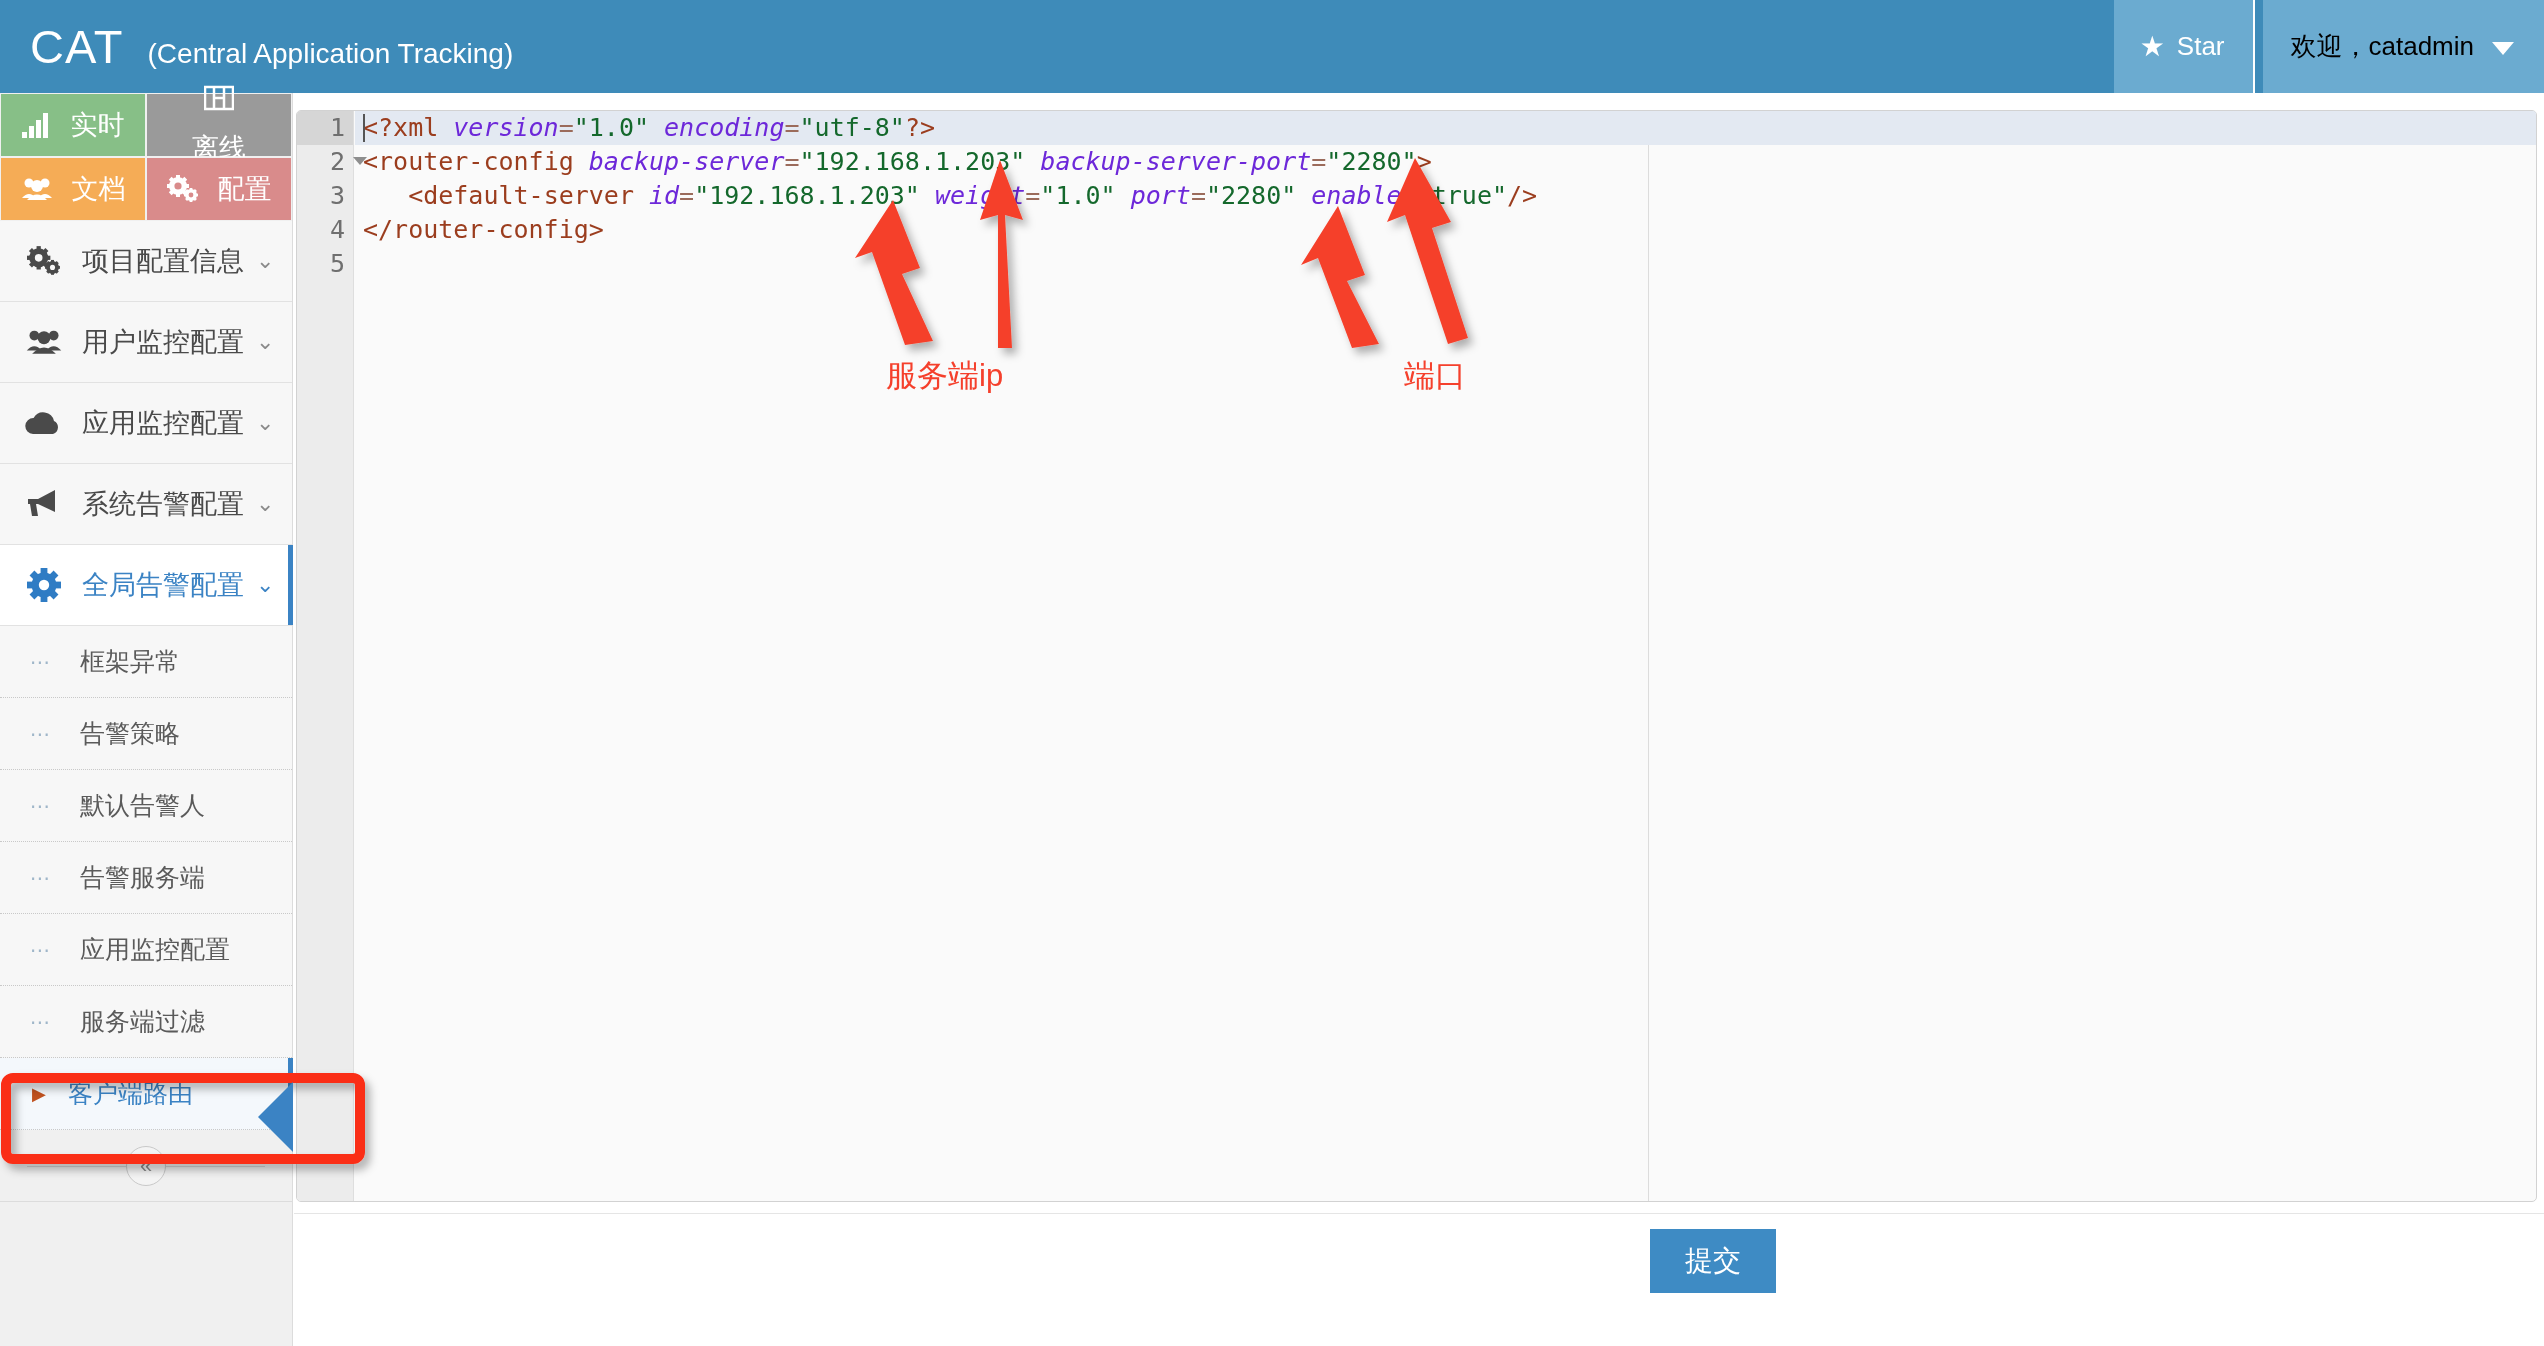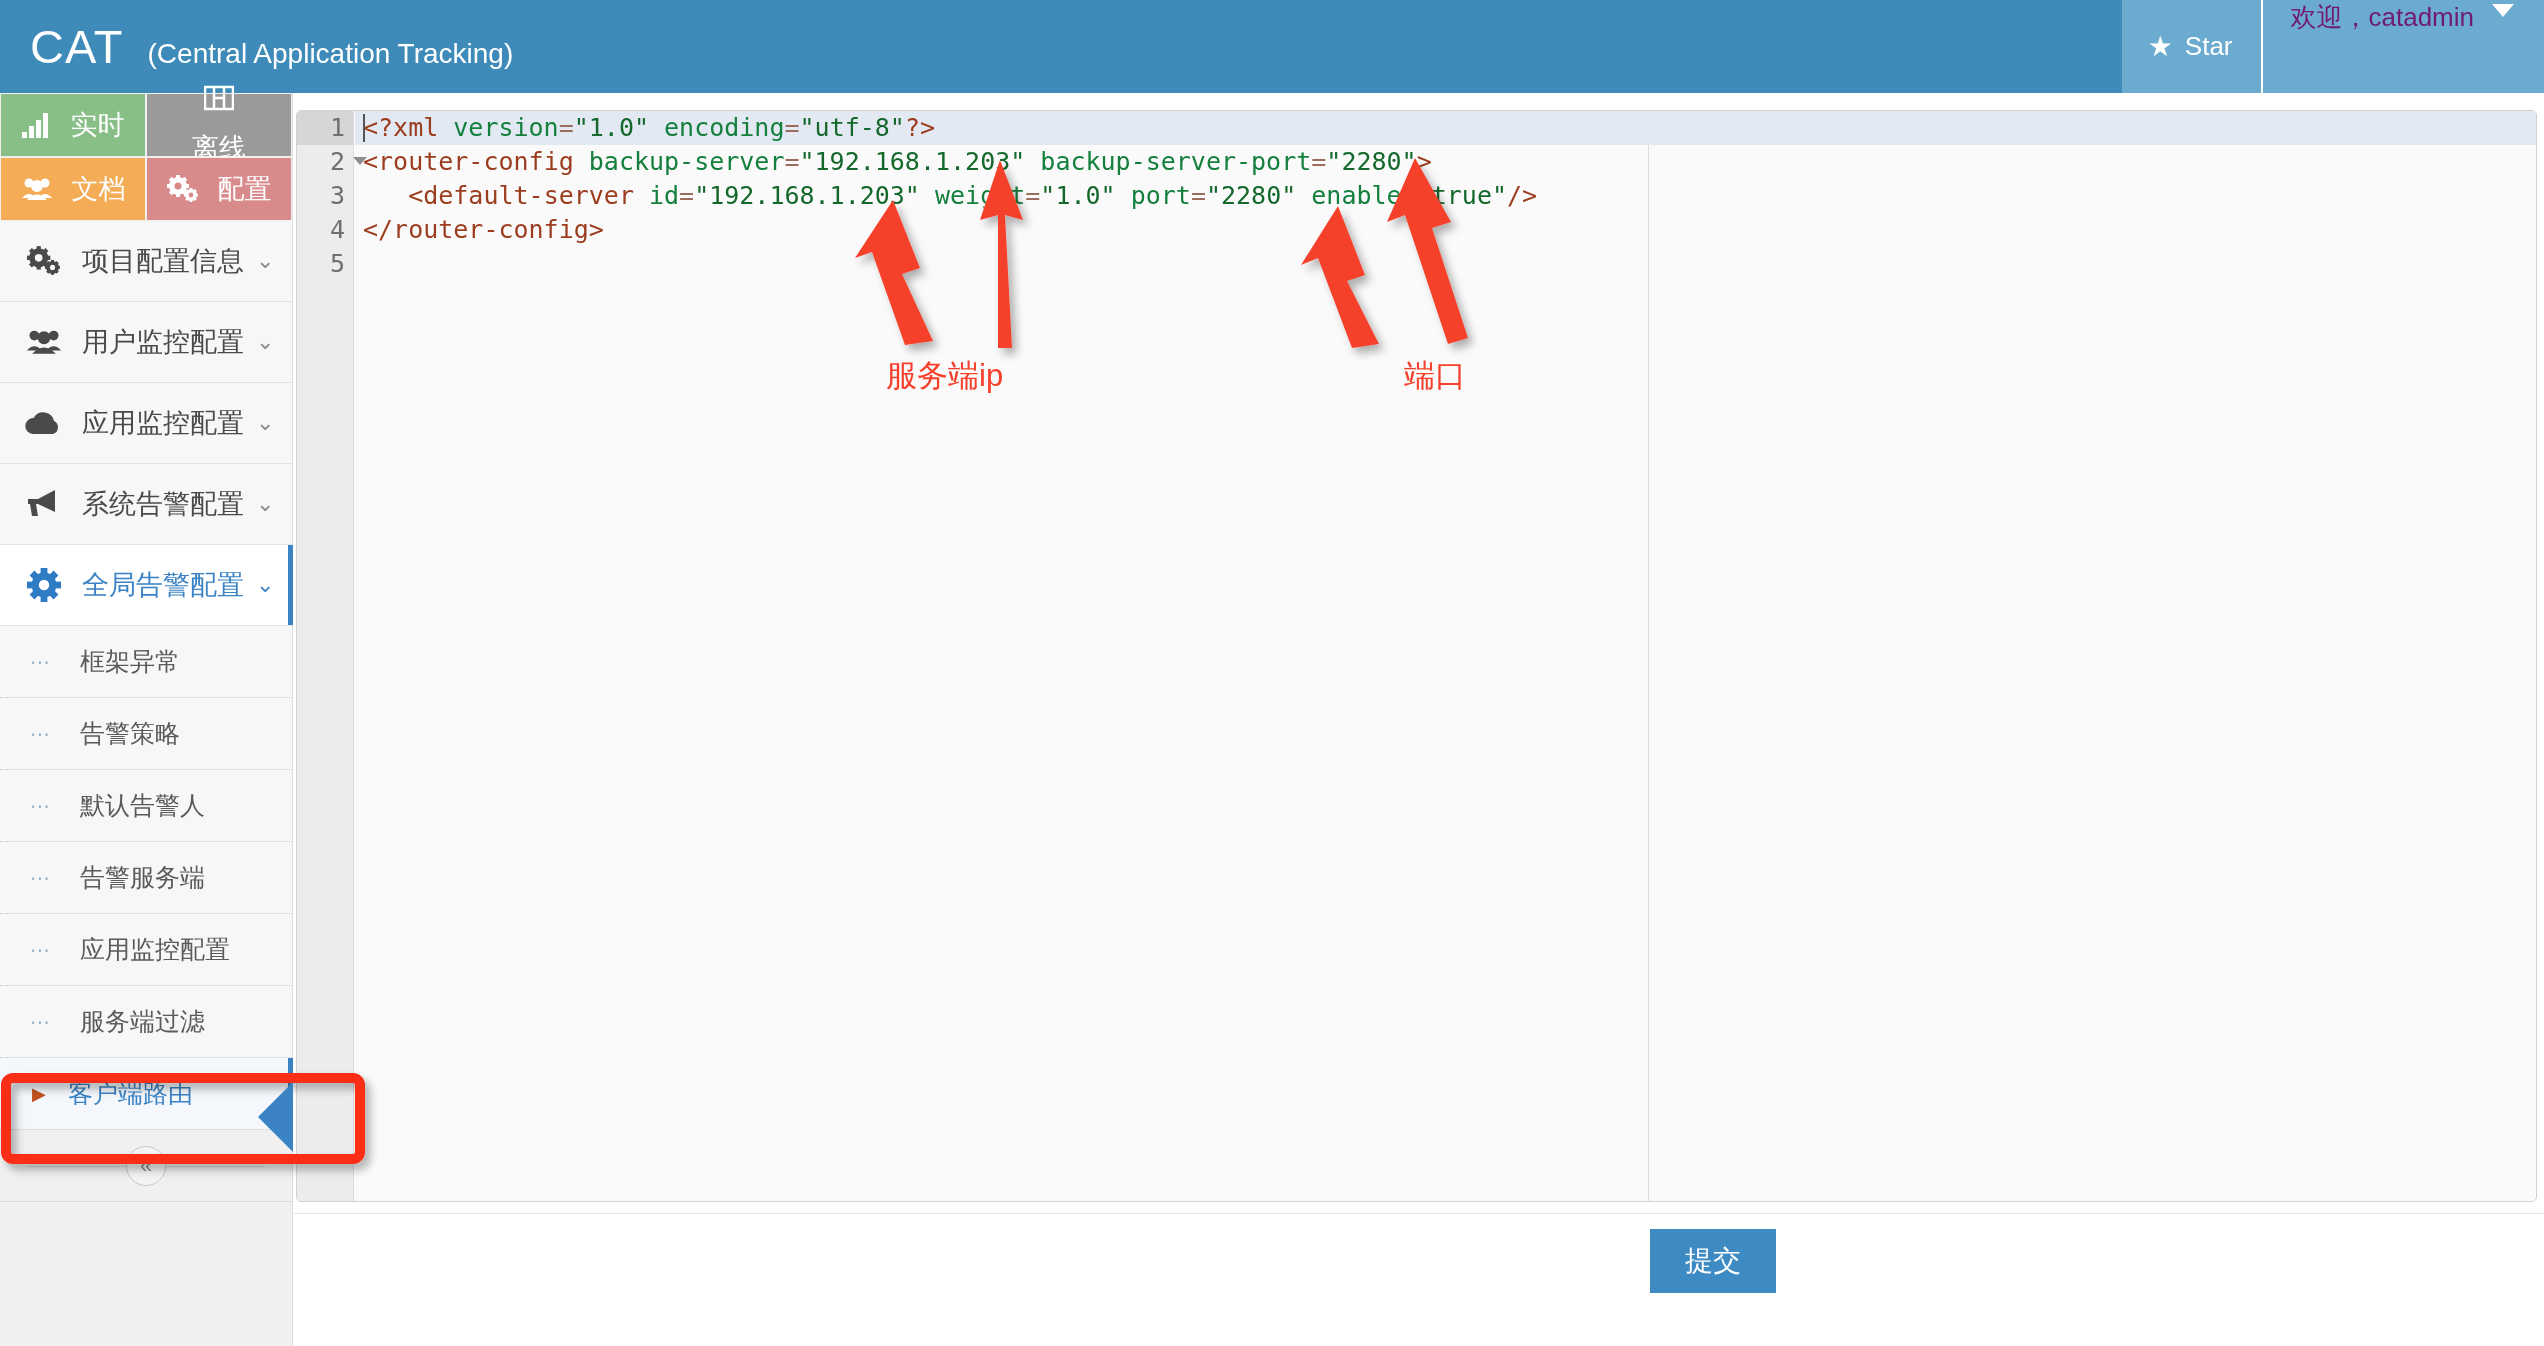--- a/index.html
+++ b/index.html
@@ -44,24 +44,25 @@
     background: #6babd0;
     display: flex; align-items: center; gap: 12px;
     padding: 0 28px 0 26px;
     color: #ffffff;
     font-size: 26px;
     border-right: 2px solid #ffffff;
   }
   .star-glyph { font-size: 28px; line-height: 1; }
   .welcome-box {
     background: #6babd0;
-    display: flex; align-items: flex-start; gap: 18px;
+    display: flex; align-items: center; gap: 18px;
     padding: 0 30px 0 28px;
-    color: #701a75;
+    color: #000000;
     font-size: 26px;
+    margin-left: 8px;
   }
   .caret-down {
     width: 0; height: 0;
     border-left: 11px solid transparent;
     border-right: 11px solid transparent;
     border-top: 13px solid #ffffff;
     display: inline-block;
     margin-top: 4px;
   }
 
@@ -235,21 +236,21 @@
   }
   .code-line.active {
     background: #e3e9f2;
   }
   .cursor {
     position: absolute; left: 0; top: 3px;
     width: 2px; height: 28px; background: #555;
   }
   .tk-punct { color: #9b3d1e; }
   .tk-tag   { color: #9b3d1e; }
-  .tk-attr  { color: #15803d; }
+  .tk-attr  { color: #6d28d9; font-style: italic; }
   .tk-eq    { color: #9b6b5b; }
   .tk-val   { color: #14682c; }
   .ruler {
     position: absolute; top: 0; bottom: 0; left: 1351px;
     width: 1px; background: #dcdcdc;
   }
   .active-strip {
     position: absolute; top: 0; left: 58px; right: 0;
     height: 34px; background: #e3e9f2;
   }

